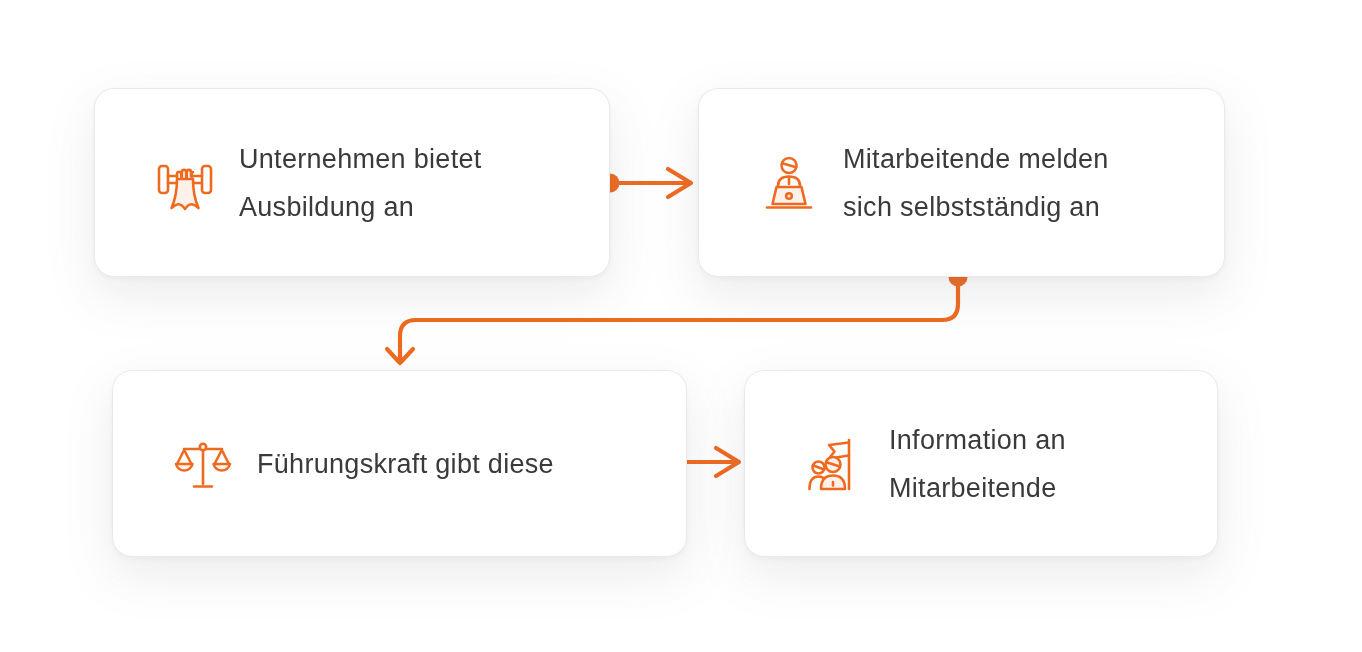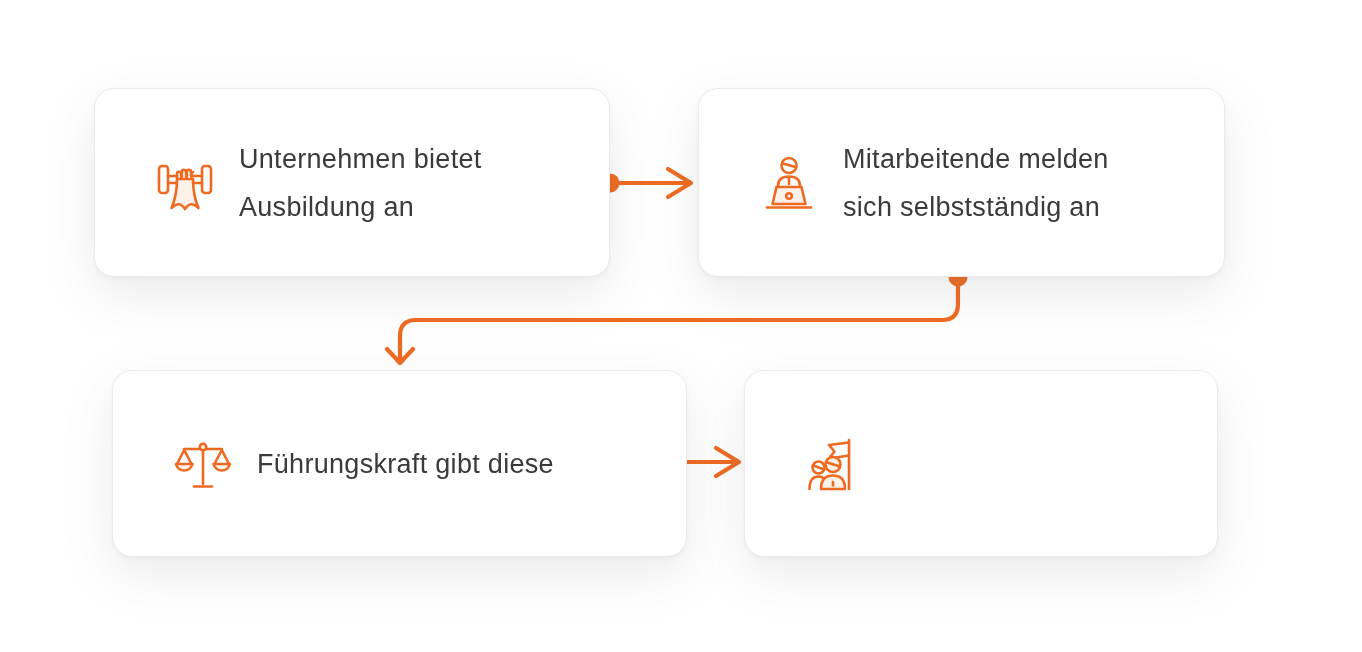--- a/index.html
+++ b/index.html
@@ -167,15 +167,19 @@
         <path class="ic" d="M46 10.5 L 26 13 L 31.5 19.5 L 26 26.5 L 46 23.5"></path>
         <path class="ic" d="M6.5 57 C6.5 48.5 10 44.5 15.5 44.5 C18.5 44.5 20.7 45.6 22.2 47.6"></path>
         <circle class="ic" cx="15.5" cy="35.5" r="6"></circle>
         <path class="ic" d="M10.3 33.5 L 21.2 37.5"></path>
         <path class="ic-fill" d="M18 57 C18 47.5 23 43.5 30 43.5 C37 43.5 42 47.5 42 57 Z"></path>
         <circle class="ic-fill" cx="30" cy="32.5" r="7.5"></circle>
         <path class="ic" d="M23.5 30.2 L 36.8 34.6"></path>
         <path class="ic" d="M30 50 V 53.5"></path>
       </svg>
     </span>
+    <div class="label">
+      <div>Information an</div>
+      <div>Mitarbeitende</div>
+    </div>
   </div>
 
 </div>
 
 </body></html>

